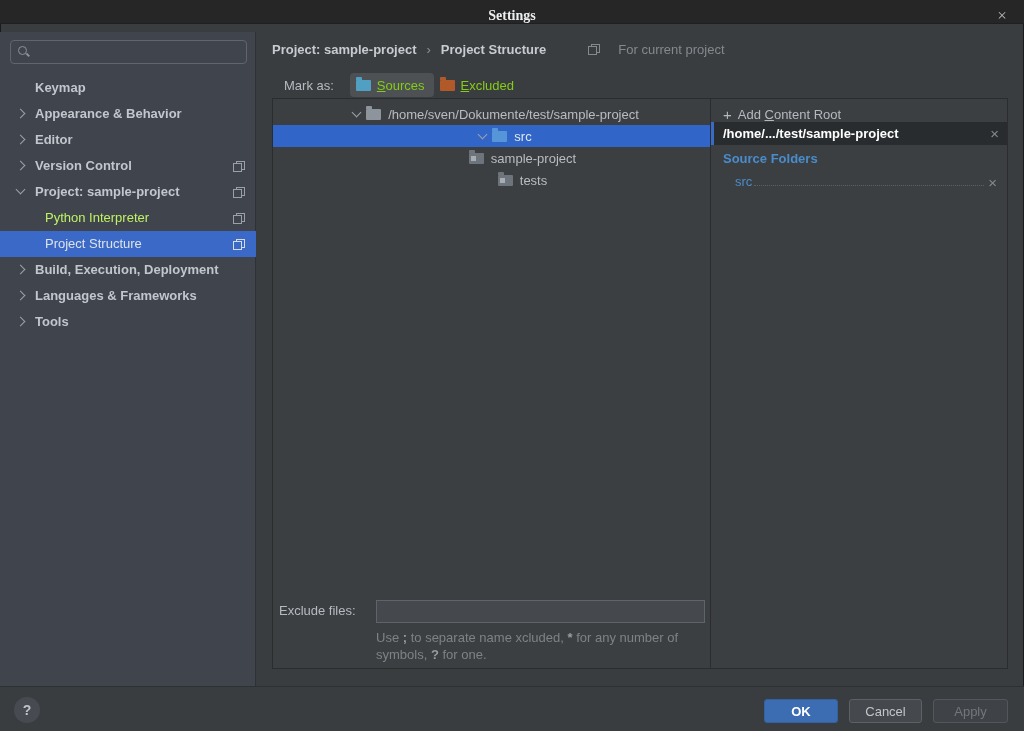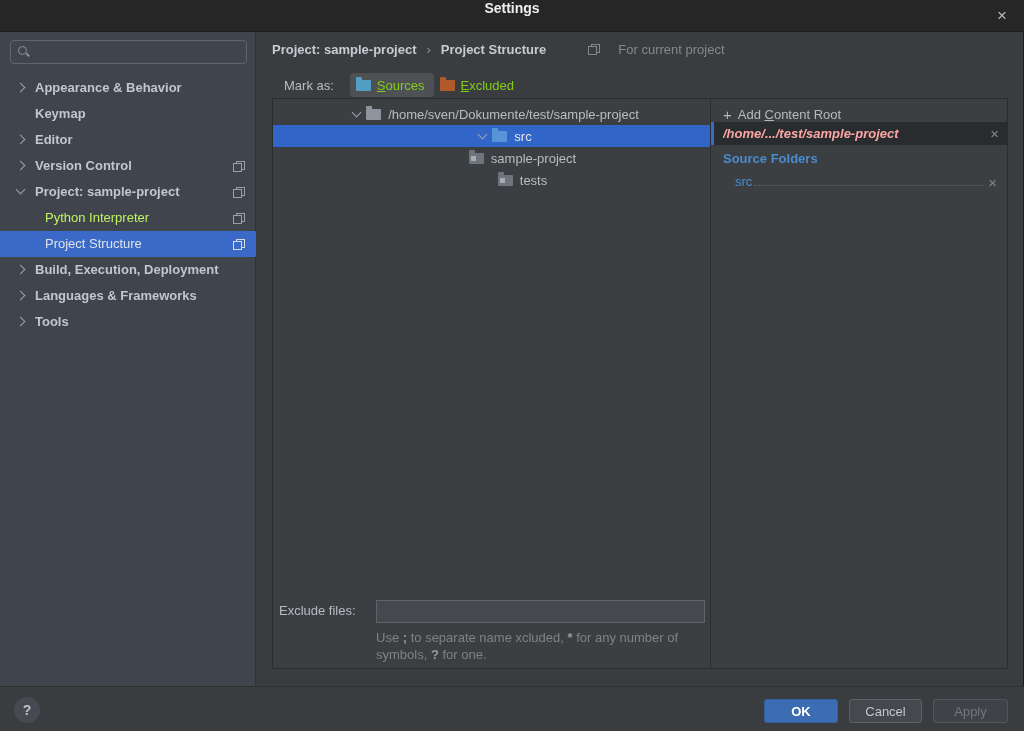--- a/index.html
+++ b/index.html
@@ -4,23 +4,23 @@
 <style>
   * { margin:0; padding:0; box-sizing:border-box; }
   html,body { width:1024px; height:731px; }
   body {
     position:relative; overflow:hidden;
     font-family:"Liberation Sans", sans-serif; font-size:13px;
     background:#3a3d40; color:#bcbfc4;
     box-shadow: inset 0 0 0 1px #1b1b1b;
   }
   
-  .titlebar { position:absolute; left:0; top:0; width:1024px; height:32px;
-    background:#262626; display:flex; align-items:flex-start; justify-content:center;
-    box-shadow: inset 0 -1px 0 #1f1f1f; }
+  .titlebar { position:absolute; left:0; top:0; width:1024px; height:24px;
+    background:#262626; display:flex; align-items:flex-end; justify-content:center;
+    box-shadow: inset 0 -1px 0 #1f1f1f; font-family: Liberation Serif, serif; }
   .titlebar .title { font-weight:bold; font-size:14px; color:#eceff1; }
   .titlebar .close { position:absolute; right:10px; top:4px; width:24px; height:24px;
     display:flex; align-items:center; justify-content:center;
     color:#b6b9bd; font-size:17px; cursor:default; }
   
   .sidebar { position:absolute; left:0; top:32px; width:256px; height:654px;
     background:#3f444d; box-shadow: inset -1px 0 0 #2e3136; }
   .search { position:absolute; left:10px; top:8px; width:237px; height:24px;
     border:1px solid #61666e; border-radius:4px; display:flex; align-items:center; padding:0 6px; }
   .search-ic { position:relative; width:14px; height:14px; margin-right:5px; flex:0 0 auto; }
@@ -86,21 +86,21 @@
     background:#45484c; border:1px solid #5f646b; color:#cfd2d7; outline:none;
     font-family:inherit; font-size:13px; padding:0 6px; }
   .excl-hint { position:absolute; left:103px; top:530px; width:345px; line-height:17px; color:#7e8286; }
   .excl-hint .hb { font-weight:bold; color:#989ca1; }
   
   .rightpane { position:relative; width:296px; }
   .addroot { position:absolute; left:12px; top:4px; height:22px; display:flex; align-items:center; color:#b6b9be; cursor:default; }
   .addroot .plus { font-size:15px; margin-right:6px; color:#b6b9be; }
   .rootrow { position:absolute; left:0; top:23px; width:296px; height:23px; background:#292c2e;
     border-left:3px solid #3b69c8; display:flex; align-items:center; padding:0 8px 0 9px; }
-  .rootrow .path { flex:1; font-weight:bold; color:#fca5a5; white-space:nowrap; overflow:hidden;font-style:italic; }
+  .rootrow .path { flex:1; font-weight:bold; color:#ffffff; white-space:nowrap; overflow:hidden; }
   .xicon { color:#85898d; font-size:15px; line-height:1; cursor:default; }
   .sf-title { position:absolute; left:12px; top:52px; font-weight:bold; color:#4a8ccb; }
   .sf-row { position:absolute; left:24px; right:10px; top:71px; height:20px; display:flex; align-items:flex-end; }
   .sf-name { color:#4a8ccb; padding-bottom:1px; }
   .leader { flex:1; border-bottom:1px dotted #5c6064; margin:0 4px 4px 2px; }
   
   .footer { position:absolute; left:0; top:686px; width:1024px; height:45px;
     background:#3a3d40; border-top:1px solid #2e3134; }
   .help { position:absolute; left:14px; top:10px; width:26px; height:26px; border-radius:50%;
     background:#474b51; color:#c0c4c9; display:flex; align-items:center; justify-content:center;
@@ -119,22 +119,22 @@
   <span class="title">Settings</span>
   <span class="close">×</span>
 </div>
 
 <div class="sidebar">
   <div class="search">
     <span class="search-ic"></span>
     <input value="" style="">
   </div>
   <ul class="nav">
+    <li><span>Keymap</span></li>
     <li><span class="chev"></span><span>Appearance &amp; Behavior</span></li>
-    <li><span>Keymap</span></li>
     <li><span class="chev"></span><span>Editor</span></li>
     <li><span class="chev"></span><span>Version Control</span><span class="badge"></span></li>
     <li><span class="chev down"></span><span>Project: sample-project</span><span class="badge"></span></li>
     <li class="sub"><span>Python Interpreter</span><span class="badge"></span></li>
     <li class="sub sel"><span>Project Structure</span><span class="badge"></span></li>
     <li><span class="chev"></span><span>Build, Execution, Deployment</span></li>
     <li><span class="chev"></span><span>Languages &amp; Frameworks</span></li>
     <li><span class="chev"></span><span>Tools</span></li>
   </ul>
 </div>

